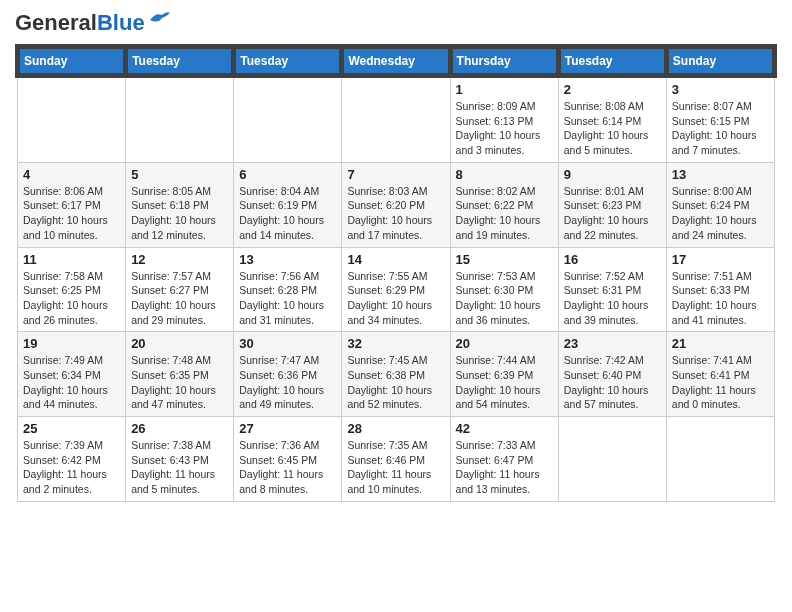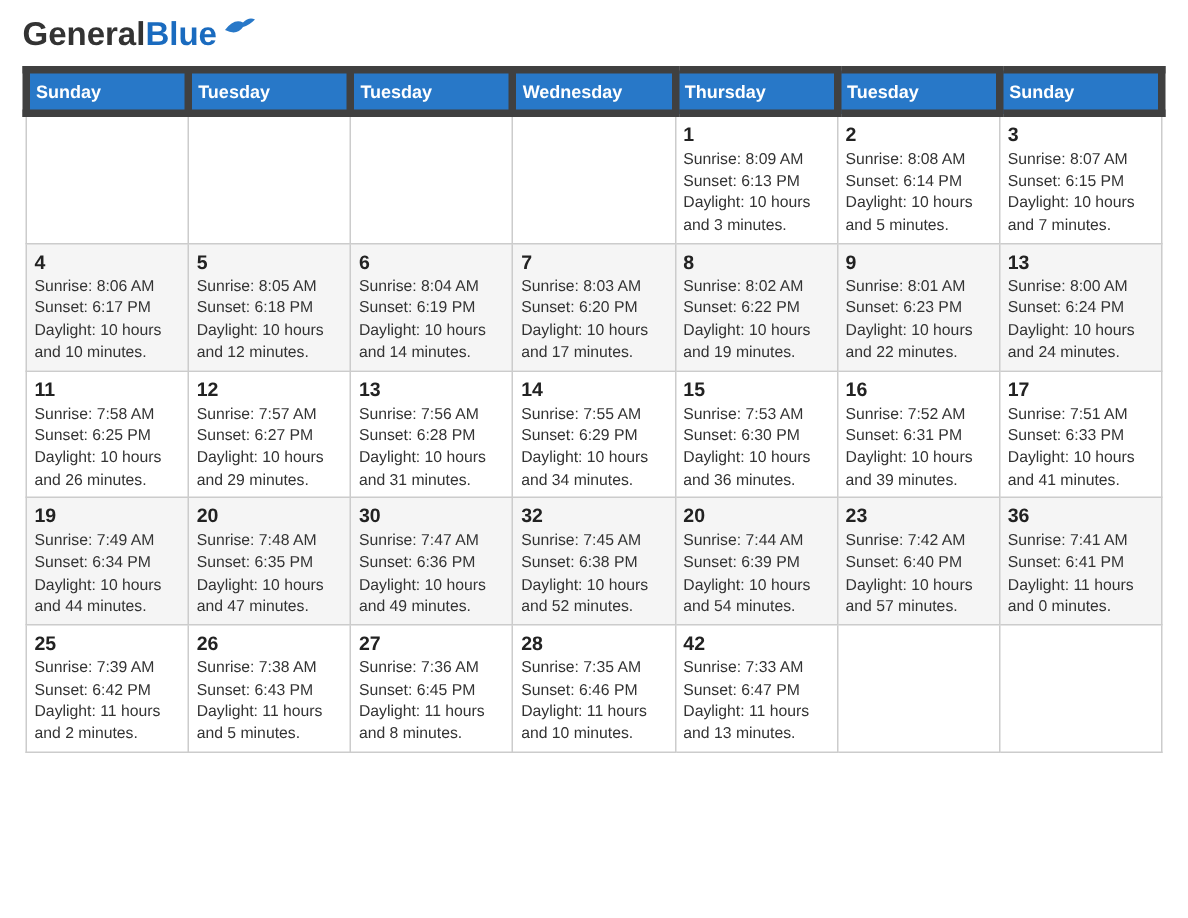--- a/index.html
+++ b/index.html
@@ -214,21 +214,21 @@
           </td>
           <td>
             <div class="day-num">20</div>
             <div class="day-info">Sunrise: 7:44 AM<br>Sunset: 6:39 PM<br>Daylight: 10 hours<br>and 54 minutes.</div>
           </td>
           <td>
             <div class="day-num">23</div>
             <div class="day-info">Sunrise: 7:42 AM<br>Sunset: 6:40 PM<br>Daylight: 10 hours<br>and 57 minutes.</div>
           </td>
           <td>
-            <div class="day-num">36</div>
+            <div class="day-num">21</div>
             <div class="day-info">Sunrise: 7:41 AM<br>Sunset: 6:41 PM<br>Daylight: 11 hours<br>and 0 minutes.</div>
           </td>
         </tr>
         <tr>
           <td>
             <div class="day-num">25</div>
             <div class="day-info">Sunrise: 7:39 AM<br>Sunset: 6:42 PM<br>Daylight: 11 hours<br>and 2 minutes.</div>
           </td>
           <td>
             <div class="day-num">26</div>

